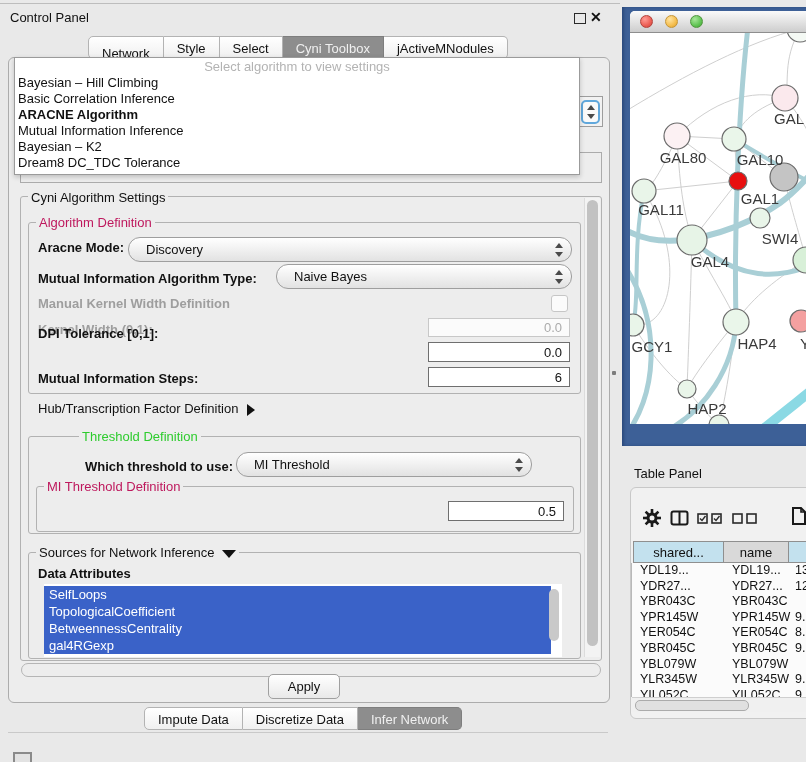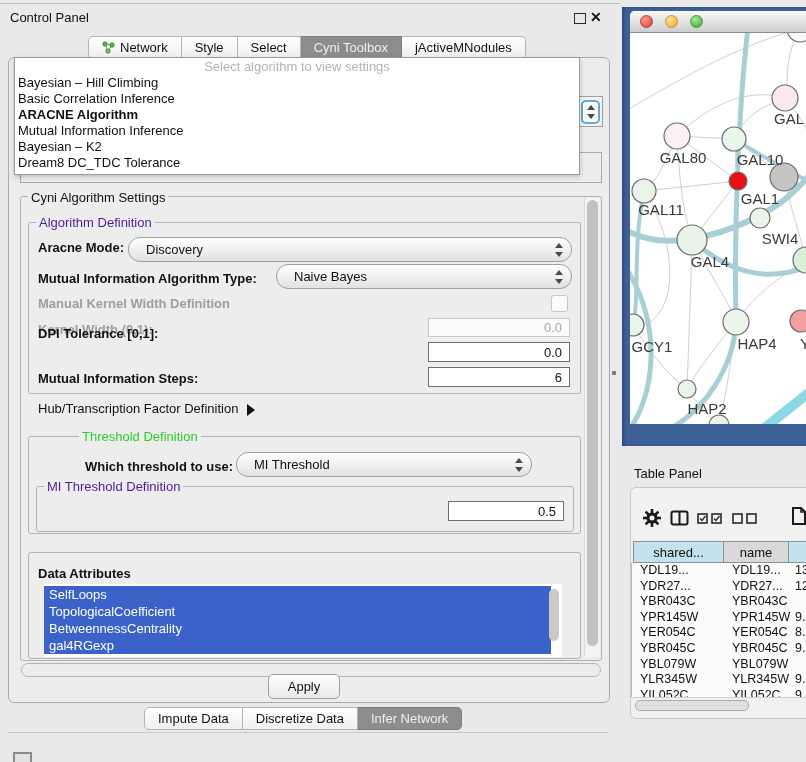--- a/index.html
+++ b/index.html
@@ -12,31 +12,31 @@
 
   
   .topline{left:0;top:3px;width:620px;height:0;border-top:1px solid #BDBDBD;}
   .cp-title{left:10px;top:10px;font-size:13px;}
   .float-btn{left:574px;top:13px;width:10px;height:9px;border:1.5px solid #2A2A2A;background:transparent;}
   .close-btn{left:590px;top:9px;font-size:14px;font-weight:bold;}
 
   
   .tabbar{display:flex;height:23px;}
   .tab{display:flex;align-items:center;gap:5px;padding:0 13px;font-size:13px;line-height:23px;
-       background:linear-gradient(#FFFFFF,#F0F0F0);border:1px solid #B3B3B3;border-left:none;white-space:nowrap;}
+       background:linear-gradient(#FFFFFF,#F0F0F0);border:1px solid #B3B3B3;border-left:none;white-space:nowrap;flex-direction:column;}
   .tab:first-child{border-left:1px solid #B3B3B3;border-radius:5px 0 0 5px;}
   .tab:last-child{border-radius:0 5px 5px 0;}
   .tab.sel{background:#8D8D8D;color:#F0F0F0;border-color:#7E7E7E;}
 
   .card{left:8px;top:57px;width:600px;height:644px;background:#EDEDED;
         border:1px solid #ACACAC;border-radius:6px;}
 
   .groupbox{border:1px solid #B2B2B2;border-radius:3px;background:transparent;}
   .grouptitle{font-size:13px;background:#EDEDED;padding:0 3px;white-space:nowrap;}
-  .blue-t{color:#4c1d95;}
+  .blue-t{color:#be185d;}
   .green-t{color:#2ECC2E;}
 
   .combo{border:1px solid #9E9E9E;border-radius:12px;background:linear-gradient(#FFFFFF,#E2E2E2);
          font-size:13px;display:flex;align-items:center;padding-left:17px;box-sizing:border-box;}
   .stepper{position:absolute;right:8px;top:50%;transform:translateY(-50%);width:8px;height:14px;}
   .stepper:before,.stepper:after{content:"";position:absolute;left:0;border-left:4px solid transparent;border-right:4px solid transparent;}
   .stepper:before{top:0;border-bottom:5px solid #4A4A4A;}
   .stepper:after{bottom:0;border-top:5px solid #4A4A4A;}
 
   .field{box-sizing:border-box;font-size:13px;display:flex;align-items:center;justify-content:flex-end;padding-right:7px;}
@@ -179,20 +179,23 @@
   <div class="abs combo" style="left:236px;top:452px;width:296px;height:25px;z-index:5;">
     <span>MI Threshold</span>
     <span class="stepper"></span>
   </div>
 
   <div class="abs groupbox" style="left:36px;top:486px;width:536px;height:44px;z-index:5;"></div>
   <div class="abs grouptitle blue-t" style="left:44px;top:479px;z-index:6;">MI Threshold Definition</div>
   <div class="abs field f-en" style="left:448px;top:501px;width:116px;height:20px;z-index:6;">0.5</div>
 
   <div class="abs groupbox" style="left:28px;top:552px;width:551px;height:105px;z-index:4;"></div>
+  <div class="abs grouptitle" style="left:36px;top:545px;z-index:5;">
+    <span>Sources for Network Inference</span><span class="tri-down"></span>
+  </div>
   <div class="abs fs13 bold" style="left:38px;top:566px;z-index:5;">Data Attributes</div>
 
   <div class="abs" style="left:44px;top:584px;width:518px;height:73px;background:#FFF;overflow:hidden;z-index:5;">
     <div style="padding-top:2px;">
       <div class="sel-item">SelfLoops</div>
       <div class="sel-item">TopologicalCoefficient</div>
       <div class="sel-item">BetweennessCentrality</div>
       <div class="sel-item">gal4RGexp</div>
     </div>
     <div style="position:absolute;right:3px;top:5px;width:10px;height:52px;background:#C9C9C9;border-radius:5px;"></div>

